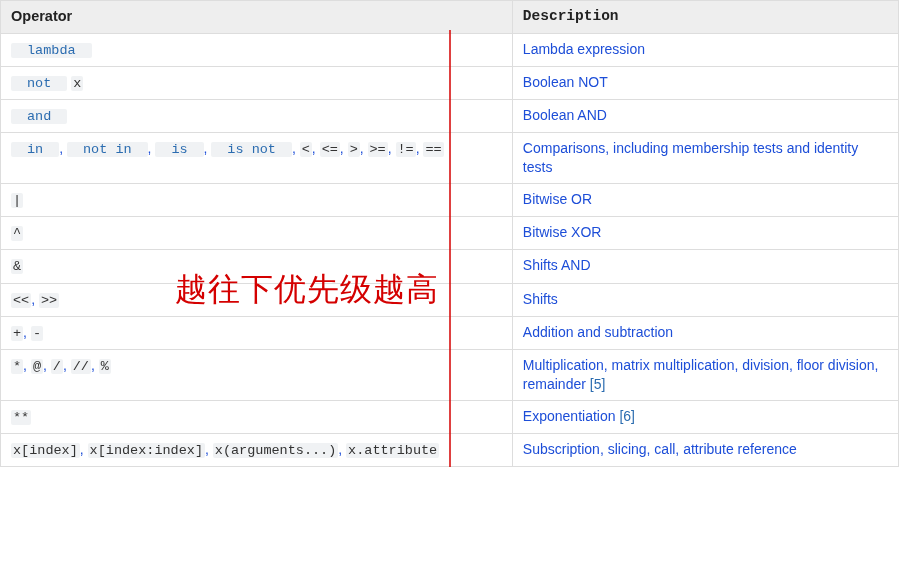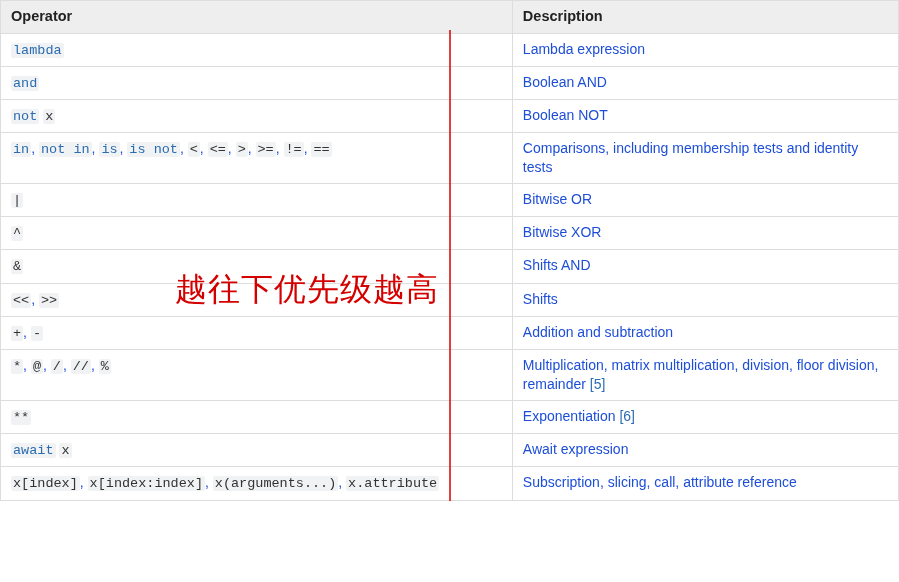--- a/index.html
+++ b/index.html
@@ -24,35 +24,35 @@
   line-height: 1.35;
 }
 th {
   background: #eee;
   font-weight: bold;
   font-size: 14.5px;
   color: #222;
   margin-top: 40px;
 }
 th.col-op { width: 57%; }
-th.col-desc { width: 43%; }
+th.col-desc { width: 43%; font-family: Liberation Mono, monospace; }
 code, .code {
   font-family: "Courier New", Courier, monospace;
   font-size: 13.5px;
   background: #f0f2f4;
   padding: 0 2px;
   border-radius: 2px;
   color: #333;
 }
 a.kw {
   font-family: "Courier New", Courier, monospace;
   font-size: 13.5px;
   color: #2b6cb0;
   background: #f0f2f4;
-  padding: 0 2px;
+  padding: 0 16px;
   border-radius: 2px;
   text-decoration: none;
 }
 a.ref {
   color: #2b6cb0;
   text-decoration: none;
 }
 .annot {
   position: absolute;
   top: 268px;
@@ -83,26 +83,26 @@
       <th class="col-op">Operator</th>
       <th class="col-desc">Description</th>
     </tr>
   </thead>
   <tbody id="tbody">
       <tr>
         <td><a class="kw" href="#">lambda</a></td>
         <td><span class="desc-txt">Lambda expression</span></td>
       </tr>
       <tr>
+        <td><a class="kw" href="#">not</a><span class="desc-txt"> </span><span class="code">x</span></td>
+        <td><span class="desc-txt">Boolean NOT</span></td>
+      </tr>
+      <tr>
         <td><a class="kw" href="#">and</a></td>
         <td><span class="desc-txt">Boolean AND</span></td>
-      </tr>
-      <tr>
-        <td><a class="kw" href="#">not</a><span class="desc-txt"> </span><span class="code">x</span></td>
-        <td><span class="desc-txt">Boolean NOT</span></td>
       </tr>
       <tr>
         <td><a class="kw" href="#">in</a><span class="desc-txt">, </span><a class="kw" href="#">not in</a><span class="desc-txt">, </span><a class="kw" href="#">is</a><span class="desc-txt">, </span><a class="kw" href="#">is not</a><span class="desc-txt">, </span><span class="code">&lt;</span><span class="desc-txt">, </span><span class="code">&lt;=</span><span class="desc-txt">, </span><span class="code">&gt;</span><span class="desc-txt">, </span><span class="code">&gt;=</span><span class="desc-txt">, </span><span class="code">!=</span><span class="desc-txt">, </span><span class="code">==</span></td>
         <td><span class="desc-txt">Comparisons, including membership tests and identity tests</span></td>
       </tr>
       <tr>
         <td><span class="code">|</span></td>
         <td><span class="desc-txt">Bitwise OR</span></td>
       </tr>
       <tr>
@@ -123,24 +123,20 @@
       </tr>
       <tr>
         <td><span class="code">*</span><span class="desc-txt">, </span><span class="code">@</span><span class="desc-txt">, </span><span class="code">/</span><span class="desc-txt">, </span><span class="code">//</span><span class="desc-txt">, </span><span class="code">%</span></td>
         <td><span class="desc-txt">Multiplication, matrix multiplication, division, floor division, remainder </span><a class="ref" href="#">[5]</a></td>
       </tr>
       <tr>
         <td><span class="code">**</span></td>
         <td><span class="desc-txt">Exponentiation </span><a class="ref" href="#">[6]</a></td>
       </tr>
       <tr>
-        <td><a class="kw" href="#">await</a><span class="desc-txt"> </span><span class="code">x</span></td>
-        <td><span class="desc-txt">Await expression</span></td>
-      </tr>
-      <tr>
         <td><span class="code">x[index]</span><span class="desc-txt">, </span><span class="code">x[index:index]</span><span class="desc-txt">, </span><span class="code">x(arguments...)</span><span class="desc-txt">, </span><span class="code">x.attribute</span></td>
         <td><span class="desc-txt">Subscription, slicing, call, attribute reference</span></td>
       </tr>
     </tbody>
 </table>
 
 <div class="annot">越往下优先级越高</div>
 
 <svg class="arrow" viewBox="0 0 20 520" preserveAspectRatio="none">
   <line x1="10" y1="0" x2="10" y2="500" stroke="#d40000" stroke-width="1.5"></line>

